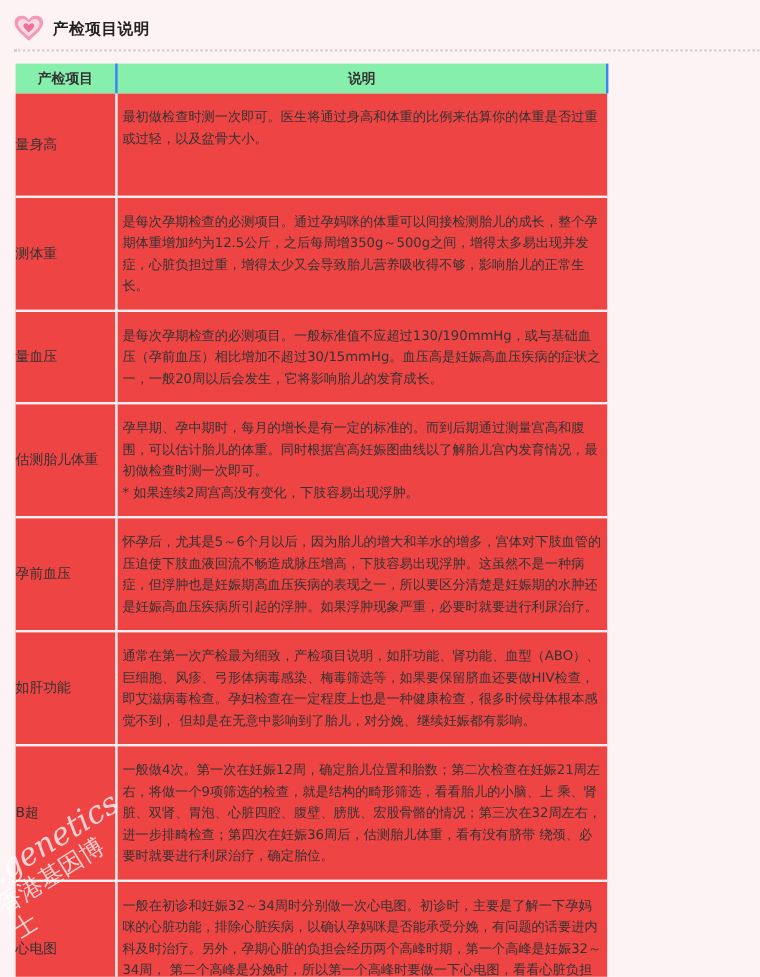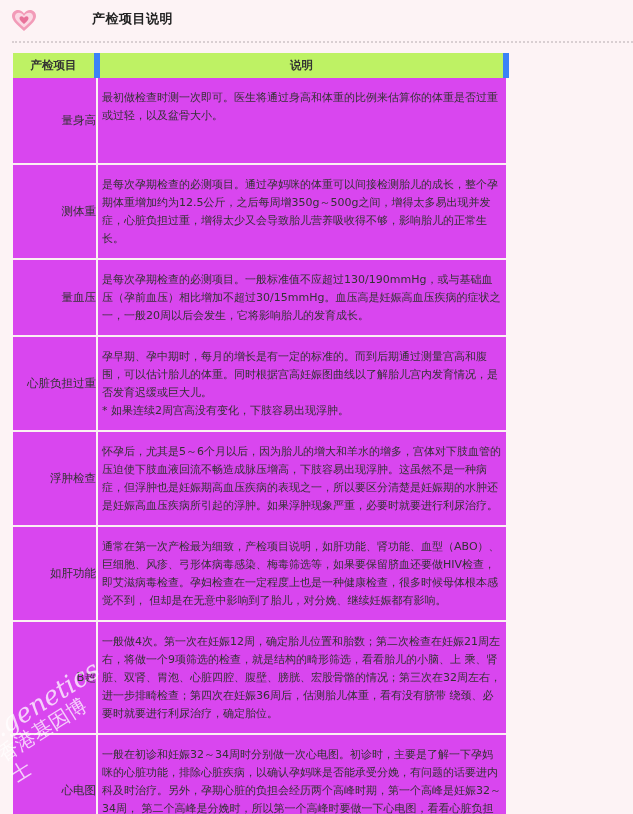--- a/index.html
+++ b/index.html
@@ -14,22 +14,21 @@
       color: #333;
       position: relative;
       overflow: hidden;
     }
     .header {
       position: absolute;
       left: 12px;
       top: 10px;
       height: 28px;
       display: flex;
-      align-items: flex-start;
-      gap: 48px;
+      align-items: center;
     }
     .heart-icon {
       width: 24px;
       height: 22px;
       margin-right: 8px;
       display: inline-block;
     }
     .title {
       font-size: 13px;
       font-weight: bold;
@@ -46,38 +45,38 @@
     table.exam-table {
       position: absolute;
       left: 13px;
       top: 53px;
       width: 493px;
       border-collapse: collapse;
       table-layout: fixed;
       font-size: 11px;
     }
     table.exam-table th {
-      background: #bef264;
+      background: #86efac;
       color: #333;
       font-weight: bold;
       font-size: 11.5px;
       height: 25px;
       padding: 0;
       text-align: center;
-      border-right: 6px solid #3b82f6;
+      border-right: 2px solid #3b82f6;
     }
     table.exam-table td {
-      background: #d946ef;
+      background: #ef4444;
       vertical-align: top;
       border-bottom: 2px solid #fbf0f2;
       padding: 0;
     }
     table.exam-table td.item {
       width: 82px;
-      text-align: right;
+      text-align: left;
       vertical-align: middle;
       border-right: 2px solid #fbf0f2;
       color: #333;
       font-size: 11.5px;
     }
     table.exam-table td.desc {
       padding: 11px 4px 10px 4px;
       line-height: 18px;
       color: #333;
       font-size: 11px;
@@ -140,28 +139,28 @@
     </tr>
     <tr style="height:78px;">
       <td class="item">测体重</td>
       <td class="desc">是每次孕期检查的必测项目。通过孕妈咪的体重可以间接检测胎儿的成长，整个孕期体重增加约为12.5公斤，之后每周增350g～500g之间，增得太多易出现并发症，心脏负担过重，增得太少又会导致胎儿营养吸收得不够，影响胎儿的正常生长。</td>
     </tr>
     <tr style="height:72px;">
       <td class="item">量血压</td>
       <td class="desc">是每次孕期检查的必测项目。一般标准值不应超过130/190mmHg，或与基础血压（孕前血压）相比增加不超过30/15mmHg。血压高是妊娠高血压疾病的症状之一，一般20周以后会发生，它将影响胎儿的发育成长。</td>
     </tr>
     <tr style="height:72px;">
-      <td class="item">心脏负担过重</td>
+      <td class="item">估测胎儿体重</td>
       <td class="desc">
-        <div>孕早期、孕中期时，每月的增长是有一定的标准的。而到后期通过测量宫高和腹围，可以估计胎儿的体重。同时根据宫高妊娠图曲线以了解胎儿宫内发育情况，是否发育迟缓或巨大儿。</div>
+        <div>孕早期、孕中期时，每月的增长是有一定的标准的。而到后期通过测量宫高和腹围，可以估计胎儿的体重。同时根据宫高妊娠图曲线以了解胎儿宫内发育情况，最初做检查时测一次即可。</div>
         <div>* 如果连续2周宫高没有变化，下肢容易出现浮肿。</div>
       </td>
     </tr>
     <tr style="height:80px;">
-      <td class="item">浮肿检查</td>
+      <td class="item">孕前血压</td>
       <td class="desc">怀孕后，尤其是5～6个月以后，因为胎儿的增大和羊水的增多，宫体对下肢血管的压迫使下肢血液回流不畅造成脉压增高，下肢容易出现浮肿。这虽然不是一种病 症，但浮肿也是妊娠期高血压疾病的表现之一，所以要区分清楚是妊娠期的水肿还是妊娠高血压疾病所引起的浮肿。如果浮肿现象严重，必要时就要进行利尿治疗。</td>
     </tr>
     <tr style="height:82px;">
       <td class="item">如肝功能</td>
       <td class="desc">通常在第一次产检最为细致，产检项目说明，如肝功能、肾功能、血型（ABO）、巨细胞、风疹、弓形体病毒感染、梅毒筛选等，如果要保留脐血还要做HIV检查，即艾滋病毒检查。孕妇检查在一定程度上也是一种健康检查，很多时候母体根本感觉不到， 但却是在无意中影响到了胎儿，对分娩、继续妊娠都有影响。</td>
     </tr>
     <tr style="height:82px;">
       <td class="item">B超</td>
       <td class="desc">一般做4次。第一次在妊娠12周，确定胎儿位置和胎数；第二次检查在妊娠21周左右，将做一个9项筛选的检查，就是结构的畸形筛选，看看胎儿的小脑、上 乘、肾脏、双肾、胃泡、心脏四腔、腹壁、膀胱、宏股骨骼的情况；第三次在32周左右，进一步排畸检查；第四次在妊娠36周后，估测胎儿体重，看有没有脐带 绕颈、必要时就要进行利尿治疗，确定胎位。</td>
     </tr>

